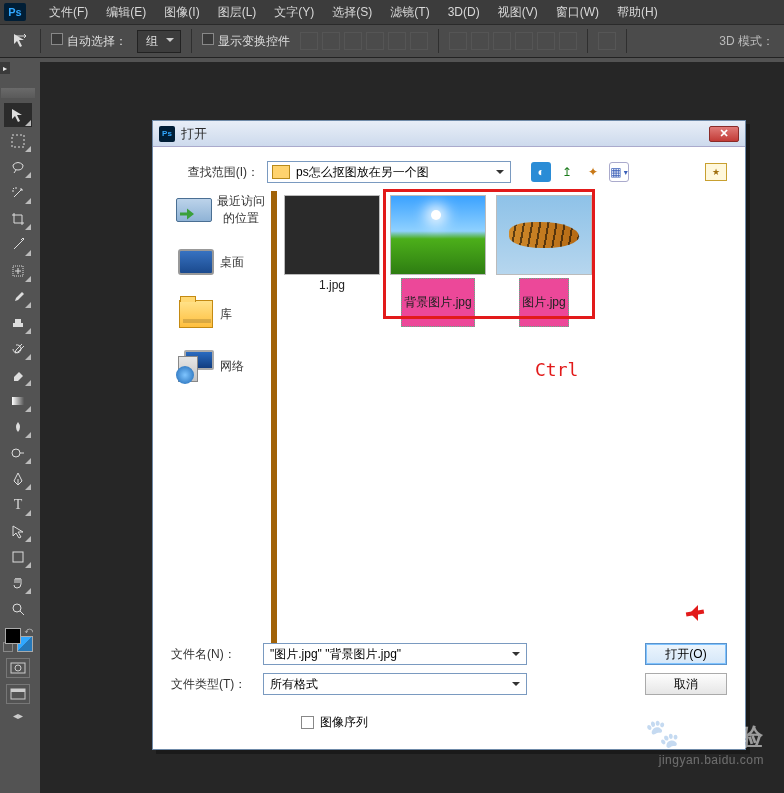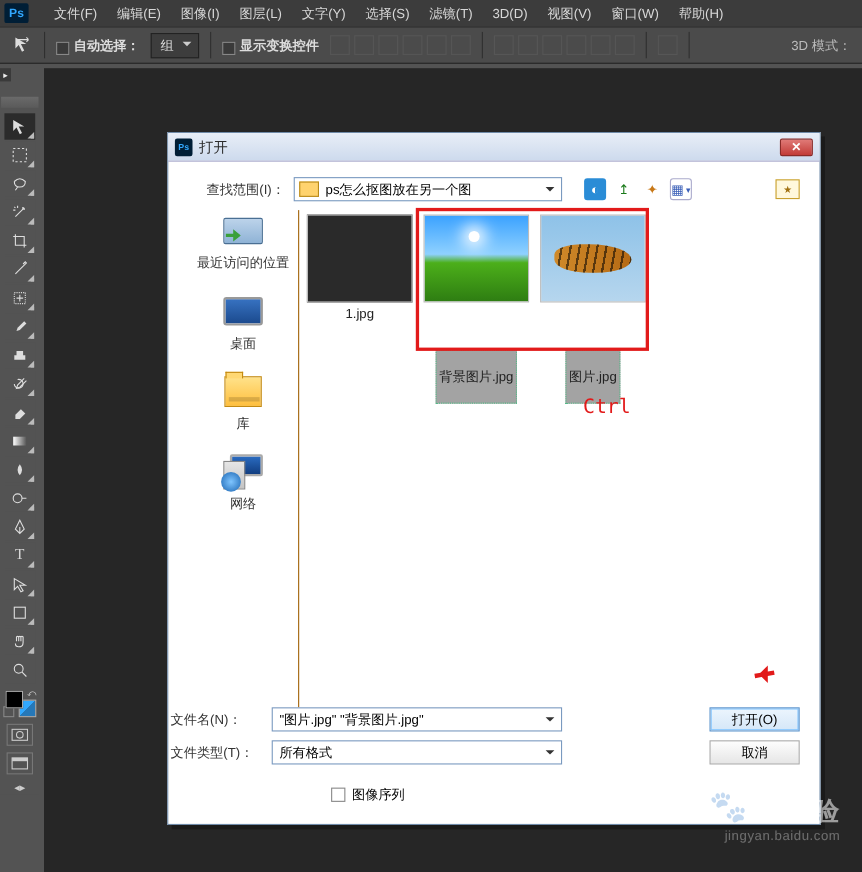--- a/index.html
+++ b/index.html
@@ -7,21 +7,21 @@
 
 
 .menubar { background: #3c3c3c; height: 24px; display: flex; align-items: center; padding-left: 4px; color: #d8d8d8; }
 .ps-logo { width: 22px; height: 18px; background: #001e36; color: #31a8ff; font-weight: bold; font-size: 11px; display: inline-flex; align-items: center; justify-content: center; border-radius: 2px; margin-right: 14px; }
 .menubar-item { padding: 0 9px; cursor: pointer; text-align: center; }
 
 
 .optionsbar { background: #4b4b4b; height: 34px; border-top: 1px solid #2a2a2a; border-bottom: 1px solid #232323; display: flex; align-items: center; color: #ddd; padding-left: 12px; gap: 10px; }
 .opt-move { width: 18px; height: 18px; position: relative; }
 .opt-sep { width: 1px; height: 24px; background: #2f2f2f; }
-.opt-check { display: flex; align-items: flex-end; gap: 4px; font-weight: bold; }
+.opt-check { display: flex; align-items: flex-start; gap: 4px; }
 .opt-check .box { width: 12px; height: 12px; border: 1px solid #888; background: #3a3a3a; }
 .opt-select { background: #3d3d3d; border: 1px solid #222; color: #ddd; padding: 2px 22px 2px 8px; font-size: 12px; position: relative; }
 .opt-select::after { content: ""; position: absolute; right: 6px; top: 7px; border: 4px solid transparent; border-top-color: #ccc; }
 .opt-icons { display: flex; gap: 4px; opacity: 0.4; }
 .opt-icons span { width: 18px; height: 18px; border: 1px solid #666; }
 .opt-3d { margin-left: auto; margin-right: 10px; color: #bbb; }
 
 
 .edge-toggle { position: absolute; left: 0; top: 62px; width: 10px; height: 12px; background: #3a3a3a; color: #eee; font-size: 8px; display: flex; align-items: center; justify-content: center; cursor: pointer; }
 
@@ -61,54 +61,54 @@
 .tbtn.back { color: #fff; background: #2a8cd6; }
 .tbtn.up { color: #1a7a1a; }
 .tbtn.newf { color: #c87817; }
 .tbtn.view { color: #3a5fb8; border: 1px solid #aac; padding: 0 2px; }
 .tbtn.view small { font-size: 8px; margin-left: 2px; }
 .lookin-hint { margin-left: auto; width: 22px; height: 18px; border: 1px solid #c8a030; background: #fff8dc; display: flex; align-items: center; justify-content: center; font-size: 9px; color: #a07010; }
 
 .main-area { display: flex; margin-top: 8px; height: 460px; }
 
 .left-nav { width: 100px; display: flex; flex-direction: column; align-items: center; gap: 18px; padding-top: 2px; }
-.nav-item { width: 90px; display: flex; flex-direction: column; align-items: center; gap: 4px; cursor: pointer; }
+.nav-item { width: 90px; display: flex; flex-direction: row; align-items: center; gap: 4px; cursor: pointer; }
 .nav-item .lbl { color: #333; font-size: 12px; text-align: center; }
 .nav-ico { width: 40px; height: 34px; display: flex; align-items: center; justify-content: center; }
 .ico-recent { position: relative; }
 .ico-recent .mon { width: 36px; height: 24px; background: linear-gradient(#bcd3ea,#8fb3d6); border: 1px solid #4a6f93; border-radius: 2px; position: relative; }
 .ico-recent .ar { position: absolute; left: 4px; top: 14px; width: 14px; height: 14px; background: #3aa03a; clip-path: polygon(0 40%, 50% 40%, 50% 10%, 100% 50%, 50% 90%, 50% 60%, 0 60%); }
 .ico-desktop .mon { width: 36px; height: 26px; background: linear-gradient(#3772c1,#1b4a8e); border: 2px solid #999; border-radius: 3px; }
 .ico-lib { width: 34px; height: 28px; background: linear-gradient(#ffe28a,#ffbf3e); border: 1px solid #c48a12; position: relative; }
 .ico-lib::before { content: ""; position: absolute; left: 0; top: -5px; width: 14px; height: 5px; background: #ffd873; border: 1px solid #c48a12; border-bottom: none; }
 .ico-lib .bar { position: absolute; left: 3px; top: 18px; width: 28px; height: 4px; background: rgba(0,0,0,0.15); }
 .ico-pc, .ico-net { position: relative; width: 36px; height: 32px; }
 .ico-pc .mon, .ico-net .mon { position: absolute; right: 0; top: 0; width: 30px; height: 20px; background: linear-gradient(#2a6bc0,#113d80); border: 2px solid #aaa; border-radius: 2px; }
 .ico-pc .box, .ico-net .box { position: absolute; left: 0; bottom: 0; width: 20px; height: 26px; background: linear-gradient(#e6e6e6,#c4c4c4); border: 1px solid #888; }
 .ico-net .globe { position: absolute; left: -2px; bottom: -2px; width: 18px; height: 18px; background: radial-gradient(#7fc5ff,#1a64b1); border-radius: 50%; }
 
-.file-area { flex: 1; border-left: 1px solid #a16207; padding-left: 4px; position: relative; }
+.file-area { flex: 1; border-left: 6px solid #a16207; padding-left: 4px; position: relative; }
 .thumbs { display: flex; gap: 4px; }
 .thumb { width: 102px; display: flex; flex-direction: column; align-items: center; gap: 3px; padding: 4px 2px; cursor: pointer; }
 .thumb .pic { width: 96px; height: 80px; border: 1px solid #bbb; display: flex; align-items: center; justify-content: center; }
 .thumb .cap { font-size: 12px; color: #222; }
-.thumb.sel .cap { background: #a3a3a3; border: 1px dotted #5b8; padding: 15px 2px; margin-top: 40px; }
+.thumb.sel .cap { background: #ec4899; border: 1px dotted #5b8; padding: 15px 2px; }
 .pic-ps { background: #2a2a2a; position: relative; display: flex; flex-direction: column; }
 .pic-ps .top { height: 10px; background: #3c3c3c; }
 .pic-ps .panel { margin: 4px; flex: 1; background: #e9e9e9; }
 .pic-bg { background: linear-gradient(#3ba2ff, #8fd1ff 45%, #4caf1a 55%, #2e7d12); position: relative; }
 .pic-bg .sun { position: absolute; left: 40px; top: 14px; width: 10px; height: 10px; background: #fff; border-radius: 50%; box-shadow: 0 0 14px 6px rgba(255,255,255,0.9); }
 .pic-tiger { background: linear-gradient(#8ec2e8,#b6d6ee); display: flex; align-items: center; justify-content: center; }
 .pic-tiger .tgr { width: 70px; height: 26px; background: linear-gradient(90deg,#d08a2a,#b56a14); border-radius: 40% 60% 50% 50%; position: relative; }
 .pic-tiger .tgr::after { content: ""; position: absolute; inset: 0; background: repeating-linear-gradient(100deg, transparent 0 6px, rgba(0,0,0,0.55) 6px 8px); border-radius: inherit; }
 
 .red-box { position: absolute; left: 106px; top: -2px; width: 212px; height: 130px; border: 3px solid #e21a1a; pointer-events: none; }
 .ctrl-ann { position: absolute; left: 258px; top: 168px; color: #e21a1a; font-size: 18px; font-family: Consolas, monospace; }
 
-.bottom-rows { position: absolute; left: 2px; right: 18px; bottom: 54px; display: flex; flex-direction: column; gap: 8px; }
+.bottom-rows { position: absolute; left: 18px; right: 18px; bottom: 54px; display: flex; flex-direction: column; gap: 8px; }
 .brow { display: flex; align-items: center; gap: 6px; }
 .brow .blbl { width: 86px; text-align: left; color: #333; }
 .brow .bsel { flex: 0 0 264px; height: 22px; border: 1px solid #7a9ac0; background: #fff; padding: 0 6px; display: flex; align-items: center; position: relative; }
 .brow .bsel::after { content: ""; position: absolute; right: 6px; top: 8px; border: 4px solid transparent; border-top-color: #333; }
 .brow .btn { margin-left: auto; width: 82px; height: 22px; border: 1px solid #5a93cc; background: linear-gradient(#ecf5fd,#d5e7f8); display: flex; align-items: center; justify-content: center; cursor: pointer; }
 .brow .btn.hot { box-shadow: 0 0 0 1px #7fc3ff inset; }
 .brow .btn.cancel { background: linear-gradient(#fdfdfd,#e6e6e6); border-color: #aaa; }
 
 .arrow-ann { position: absolute; right: 31px; bottom: 126px; width: 30px; height: 20px; }
 .arrow-ann .shaft { position: absolute; right: 10px; top: 8px; width: 18px; height: 4px; background: #e21a1a; transform: rotate(-10deg); }

